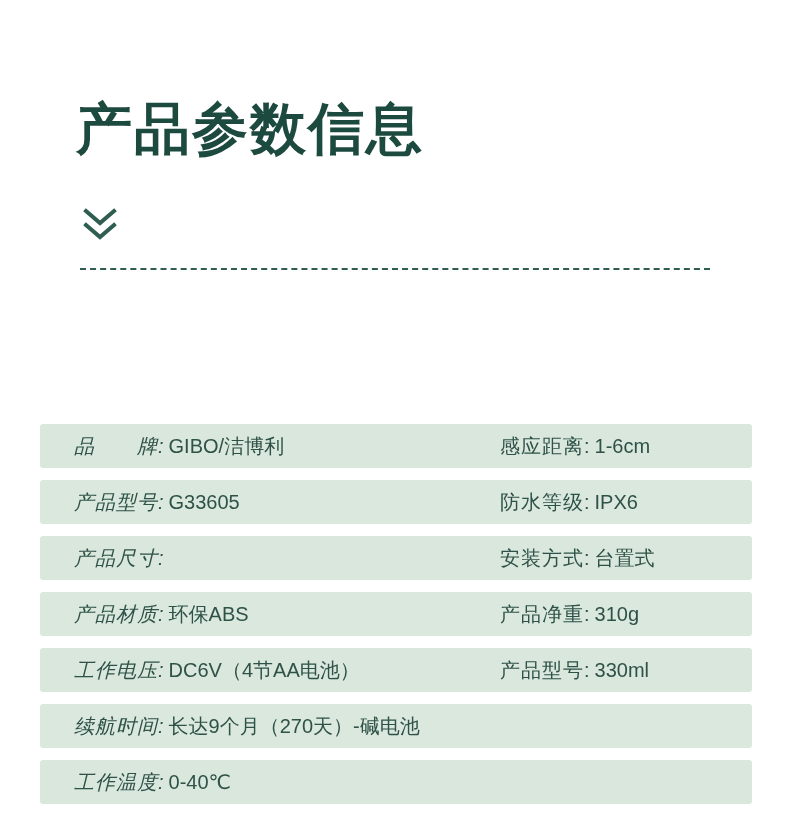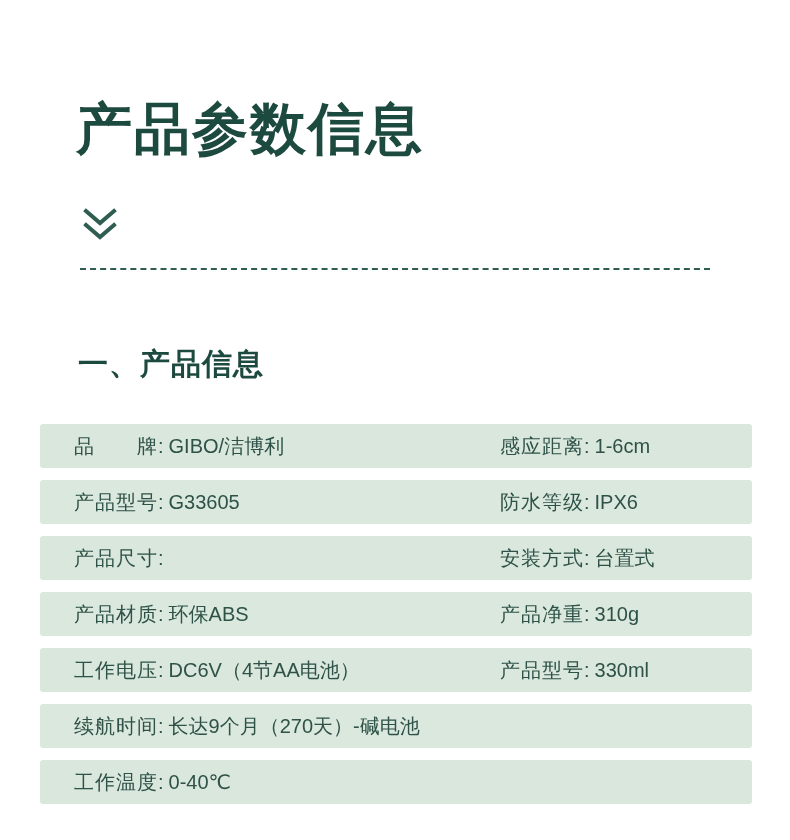--- a/index.html
+++ b/index.html
@@ -91,20 +91,21 @@
   }
   .cell-full {
     width: 100%;
     padding-left: 34px;
   }
   .label {
     font-size: 20px;
     color: #2f5248;
     letter-spacing: 1px;
     white-space: pre;
+    font-style: italic;
   }
   .value {
     font-size: 20px;
     color: #2f5248;
     margin-left: 4px;
     white-space: pre;
   }
   .rlabel {
     font-size: 20px;
     color: #2f5248;
@@ -121,21 +122,20 @@
 
   <div class="chevrons">
     <svg width="40" height="40" viewBox="0 0 40 40" aria-hidden="true">
       <polyline points="6,6 20,18 34,6" fill="none" stroke="#2f5d52" stroke-width="4" stroke-linecap="square"></polyline>
       <polyline points="6,20 20,32 34,20" fill="none" stroke="#2f5d52" stroke-width="4" stroke-linecap="square"></polyline>
     </svg>
   </div>
 
   <div class="dashed-rule"></div>
 
-  <div class="section-title">一、产品信息</div>
 
   <div class="spec-table">
 
     <div class="spec-row">
       <div class="cell cell-left">
         <span class="label">品　　牌:</span>
         <span class="value">GIBO/洁博利</span>
       </div>
       <div class="cell cell-right">
         <span class="rlabel">感应距离:</span>

